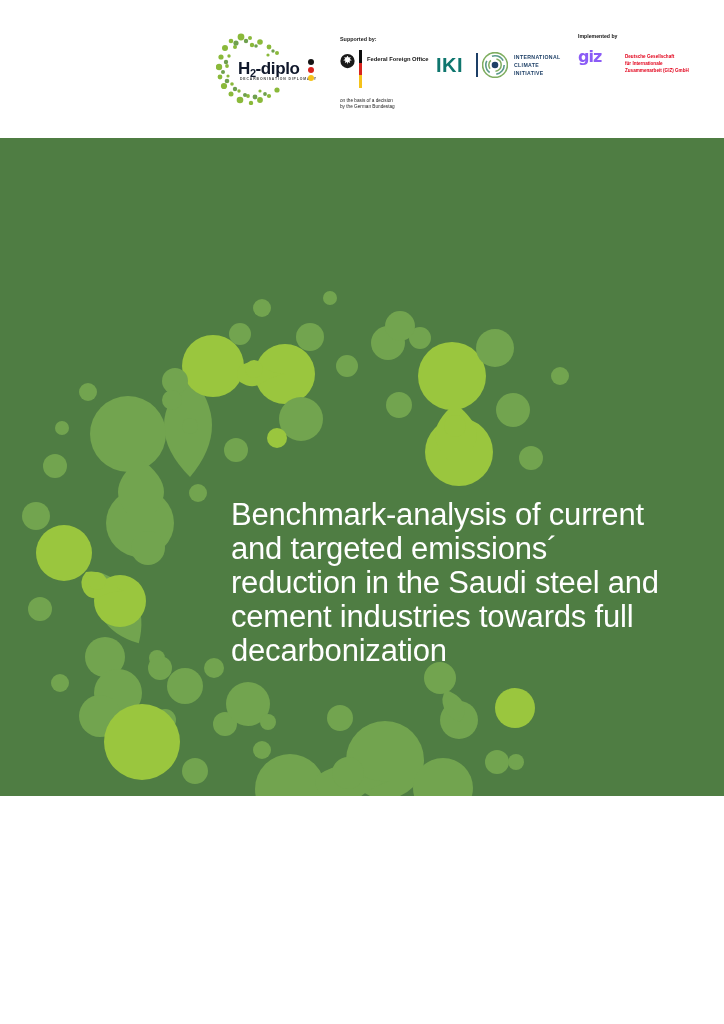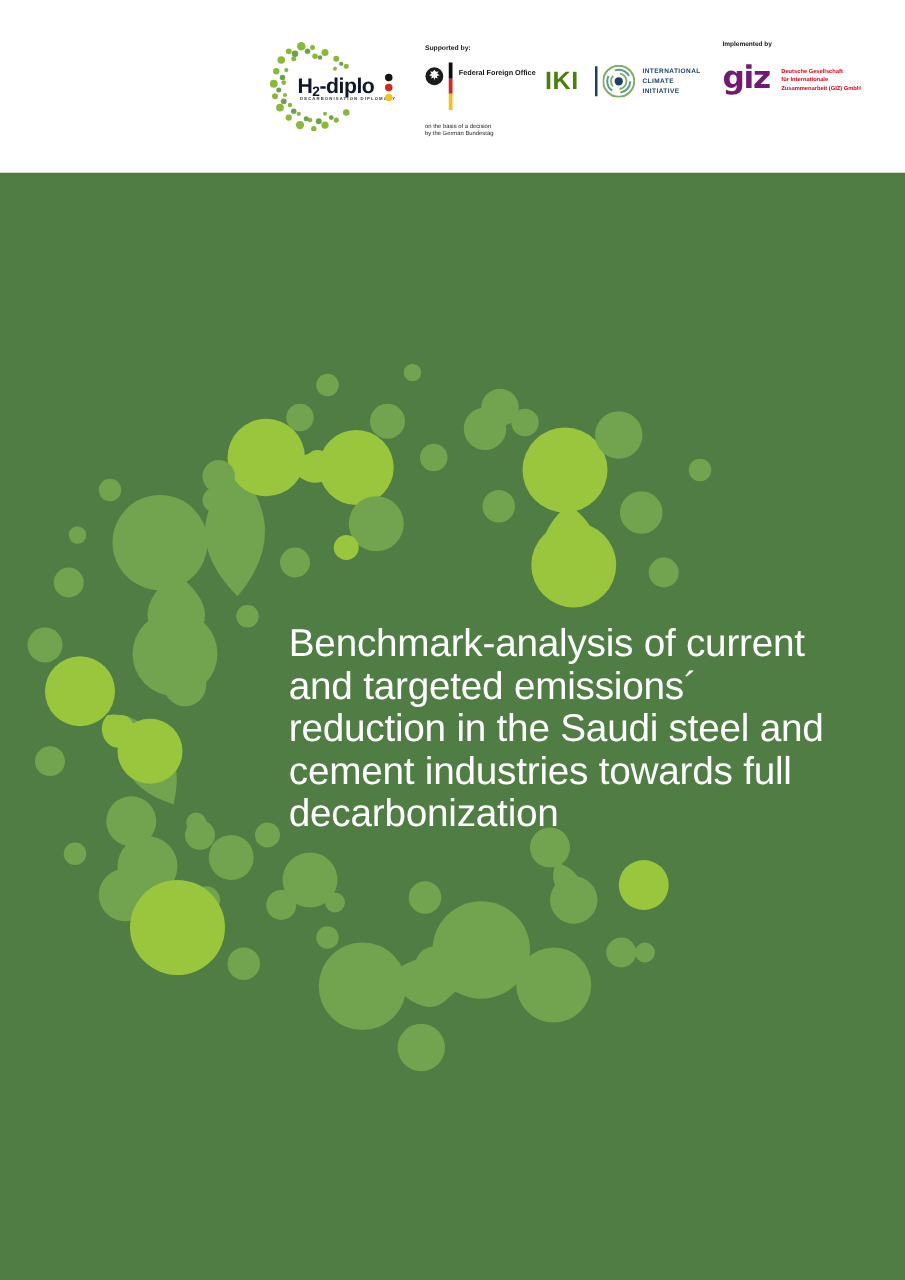--- a/index.html
+++ b/index.html
@@ -52,45 +52,45 @@
   .ffo-flag .b{background:#0d0d0d;}
   .ffo-flag .r{background:#d8241f;}
   .ffo-flag .y{background:#f5c21b;}
   .ffo-name{position:absolute;left:27px;top:20px;font-size:5.8px;color:#141414;white-space:nowrap;font-weight:600;}
   .ffo-basis{position:absolute;left:0;top:62px;font-size:4.7px;color:#1a1a1a;line-height:1.35;white-space:nowrap;}
 
   
   .iki{position:absolute;left:436px;top:50px;width:110px;height:34px;}
   .iki-mark{
     position:absolute;left:0;top:4px;
-    font-size:20px;font-weight:bold;color:#4d7c0f;letter-spacing:0.5px;
+    font-size:20px;font-weight:bold;color:#0f766e;letter-spacing:0.5px;
   }
   .iki-bar{position:absolute;left:40px;top:3px;width:1.5px;height:24px;background:#1d3f66;}
   .iki-circle{position:absolute;left:46px;top:2px;width:26px;height:26px;}
   .iki-text{
     position:absolute;left:78px;top:3px;
     font-size:5.2px;color:#1d3f66;line-height:1.55;letter-spacing:0.35px;font-weight:600;
   }
 
   
   .giz{position:absolute;left:578px;top:33px;width:110px;height:48px;}
   .giz-imp{position:absolute;left:0;top:0;font-size:5.2px;color:#141414;font-weight:600;white-space:nowrap;}
   .giz-word{
     position:absolute;left:0;top:16px;
-    font-size:25px;font-weight:bold;color:#701a75;letter-spacing:-1px;line-height:1;
+    font-size:16px;font-weight:bold;color:#8b5cf6;letter-spacing:-1px;line-height:1;
     font-family:"DejaVu Sans", sans-serif;
   }
   .giz-long{
     position:absolute;left:47px;top:21px;
     font-size:4.6px;color:#e2001a;line-height:1.5;white-space:nowrap;font-weight:600;
   }
 
   
   .cover{
-    position:absolute;left:0;top:138px;width:724px;height:886px;
+    position:absolute;left:0;top:138px;width:724px;height:658px;
     background:#4f7d43;overflow:hidden;text-decoration:underline;
   }
   .bubbles{position:absolute;left:0;top:0;width:724px;height:886px;}
 
   
   .title{
     position:absolute;left:231px;top:360px;width:430px;
     color:#ffffff;font-size:31px;line-height:1.1;
     font-family:"Liberation Sans", sans-serif;font-weight:400;
     letter-spacing:-0.2px;

